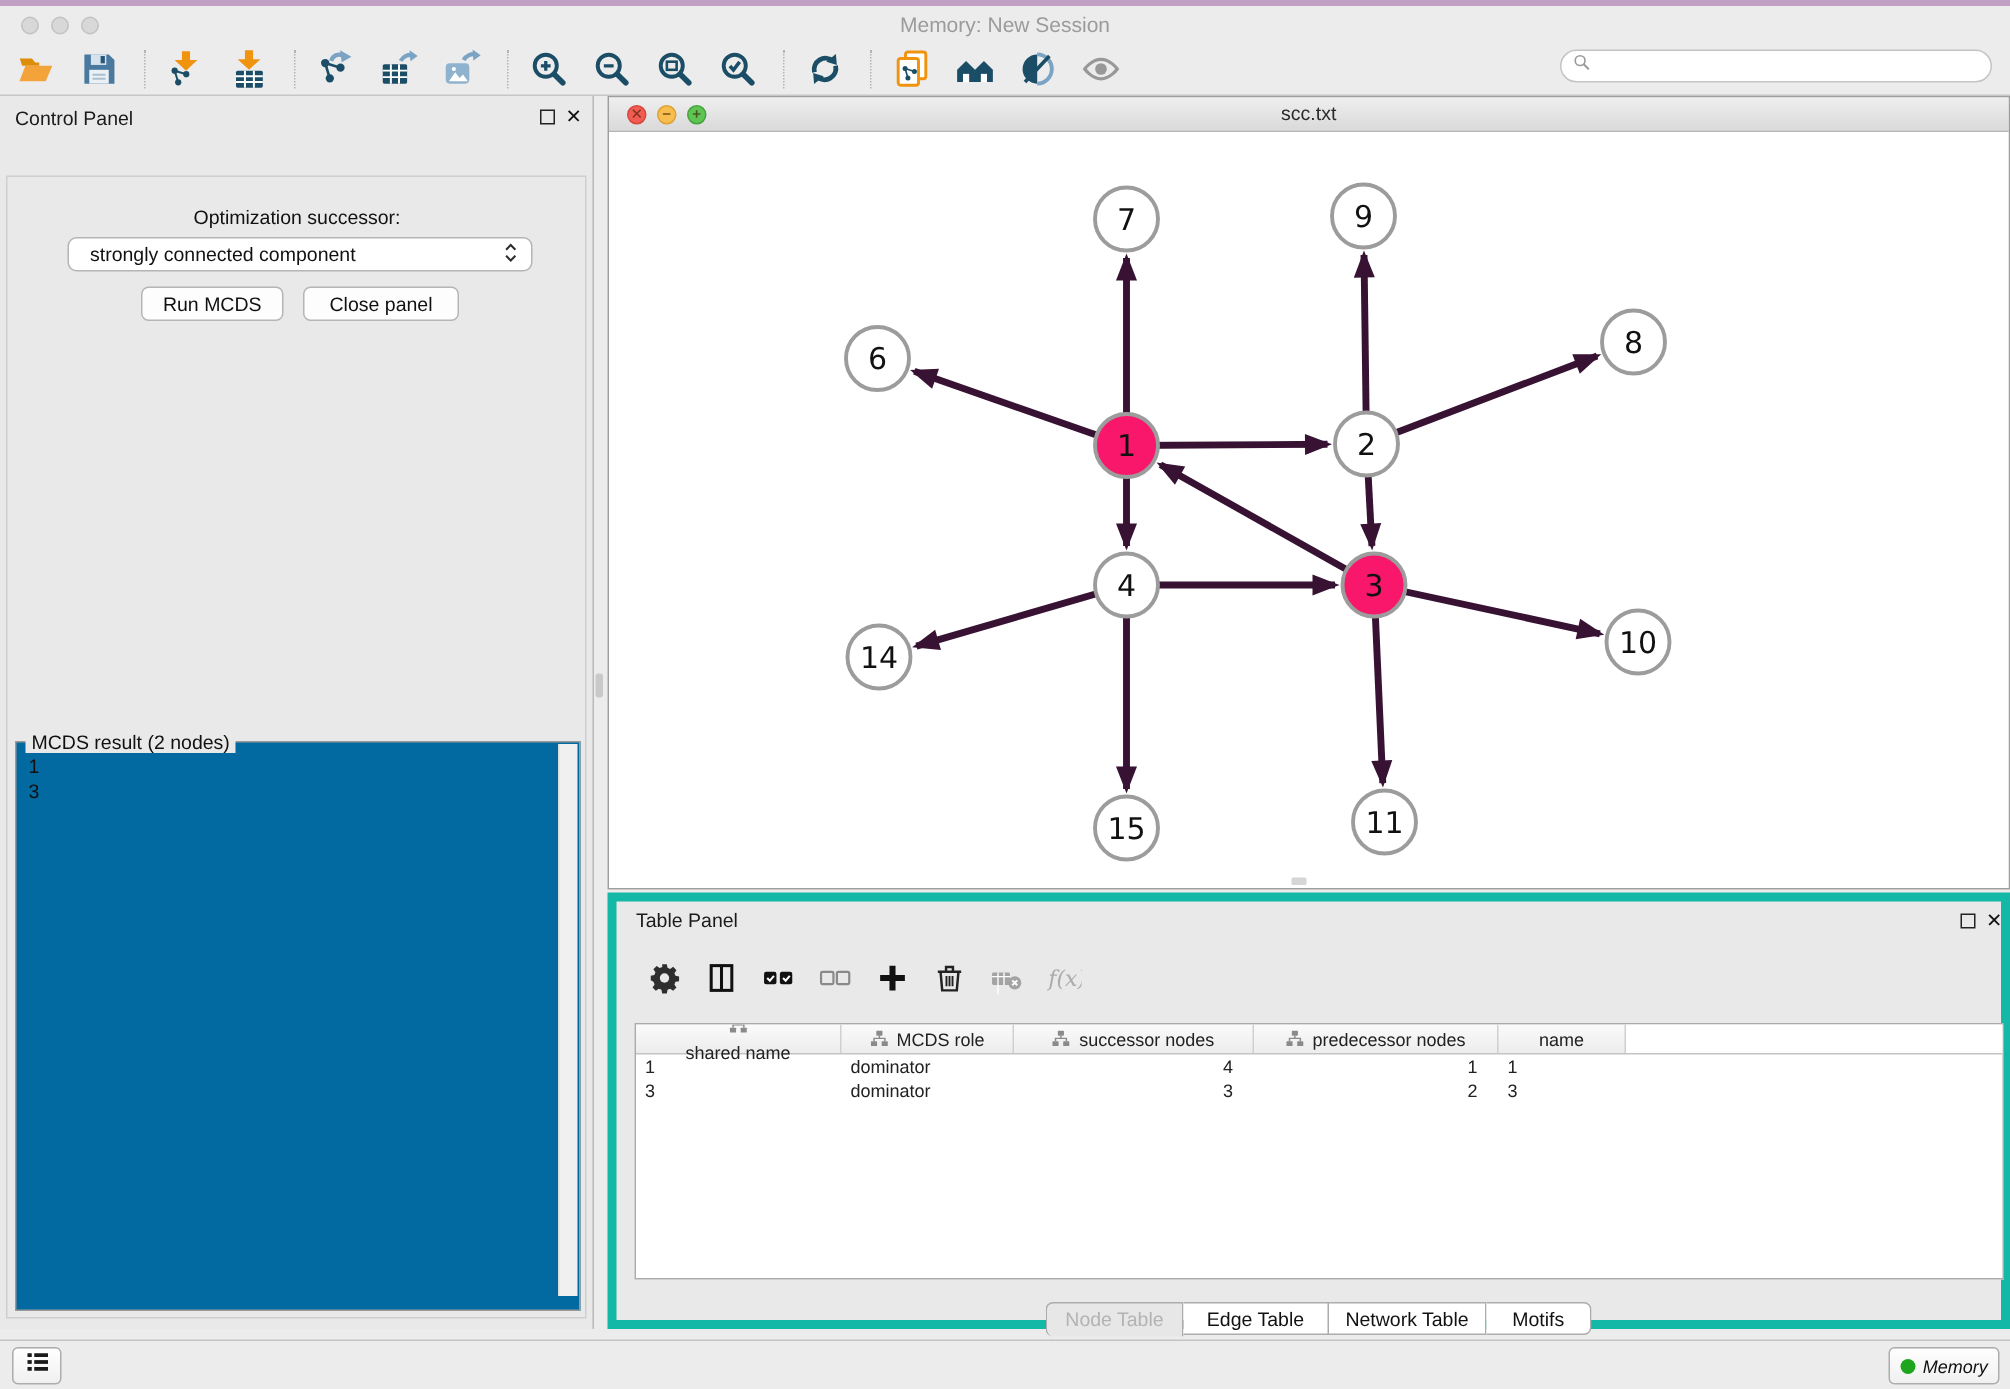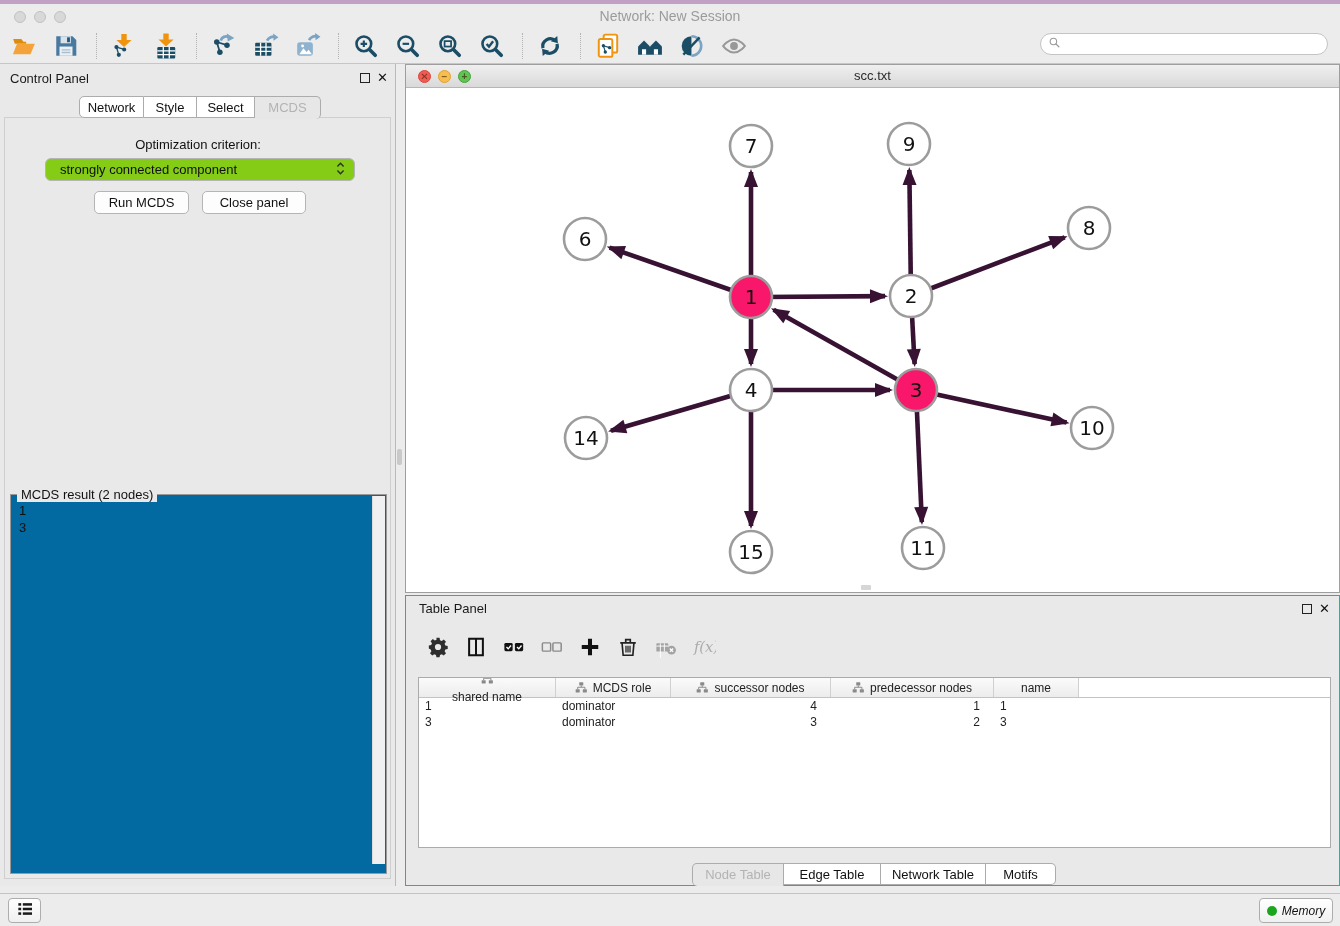--- a/index.html
+++ b/index.html
@@ -31,21 +31,21 @@
   .win-close{position:absolute;font-size:13px;font-weight:bold;color:#111;line-height:12px;}
   .cp-content{position:absolute;left:4px;top:53px;width:387px;height:762px;
               border:1px solid #CFCFCF;background:#E9E9E9;box-sizing:border-box;}
   .tabrow{position:absolute;display:flex;z-index:3;}
   .tab{height:22px;line-height:21px;text-align:center;font-size:13px;color:#111;background:#FFF;
        border:1px solid #ACACAC;border-left:none;box-sizing:border-box;padding:0 4px;}
   .tab:first-child{border-left:1px solid #ACACAC;border-top-left-radius:5px;border-bottom-left-radius:5px;}
   .tab:last-child{border-top-right-radius:5px;border-bottom-right-radius:5px;}
   .tab.active{background:#E7E7E7;color:#B3B3B3;height:23px;border-bottom:none;}
   .opt-label{position:absolute;left:0;top:73px;width:396px;text-align:center;font-size:13px;color:#111;}
-  .dropdown{position:absolute;left:45px;top:94px;width:310px;height:23px;background:#84cc16;
+  .dropdown{position:absolute;left:45px;top:94px;width:310px;height:23px;background:#ffffff;
             border:1px solid #B5B5B5;border-radius:6px;box-sizing:border-box;display:flex;align-items:center;
             padding:0 8px 0 14px;font-size:13px;color:#111;}
   .dropdown .dd-label{flex:1;}
   .btn{position:absolute;height:23px;background:#FDFDFD;border:1px solid #B5B5B5;border-radius:5px;
        box-sizing:border-box;font-size:13px;color:#111;text-align:center;line-height:21px;}
   .result-box{position:absolute;left:10px;top:430px;width:377px;height:380px;border:1px solid #9A9A9A;
               background:#0369a1;box-sizing:border-box;}
   .result-legend{position:absolute;left:6px;top:-8px;background:#E9E9E9;padding:0 4px;font-size:13px;color:#111;}
   .result-items{position:absolute;left:8px;top:7px;font-size:13px;color:#111;line-height:17px;}
   .result-scroll{position:absolute;right:1px;top:1px;width:12px;height:368px;background:#F0F0F0;border-left:1px solid #DCDCDC;}
@@ -57,21 +57,21 @@
   .net-title{width:100%;text-align:center;line-height:22px;font-size:13px;color:#2A2A2A;}
   .tl{position:absolute;top:5px;width:13px;height:13px;border-radius:50%;box-sizing:border-box;
       font-size:10px;font-weight:bold;text-align:center;line-height:12px;color:rgba(60,30,0,.65);}
   .tl.red{background:#F15B51;border:1px solid #D8453C;}
   .tl.yellow{background:#F7BE4F;border:1px solid #DFA133;}
   .tl.green{background:#5FC454;border:1px solid #45A33A;}
   .net-canvas{position:absolute;left:0;top:23px;width:933px;height:504px;background:#FFF;}
   .resize-grip{position:absolute;left:455px;bottom:2px;width:10px;height:5px;background:#D6D6D6;border-radius:1px;}
   
   .table-panel{left:405px;top:595px;width:935px;height:291px;background:#E9E9E9;
-               border:1px solid #14b8a6;box-sizing:border-box;}
+               border:6px solid #14b8a6;box-sizing:border-box;}
   .tp-toolbar{position:absolute;left:20px;top:36px;height:30px;display:flex;align-items:center;gap:14px;}
   .tpbtn{width:24px;height:24px;display:inline-flex;align-items:center;justify-content:center;}
   .tpbtn svg{width:22px;height:22px;}
   .tpbtn.wide svg{width:30px;}
   .table-area{position:absolute;left:12px;top:81px;width:913px;height:171px;background:#FFF;
               border:1px solid #ABABAB;box-sizing:border-box;overflow:hidden;}
   .thead{display:flex;height:19px;border-bottom:1px solid #C3C3C3;background:linear-gradient(#FBFBFB,#ECECEC);}
   .th{display:flex;align-items:center;justify-content:center;gap:5px;font-size:12px;color:#222;
       border-right:1px solid #D0D0D0;box-sizing:border-box;height:19px;}
   .th.filler{border-right:none;background:#FFF;flex:1;}
@@ -87,21 +87,21 @@
   .mem-label{font-size:12px;color:#111;font-style:italic;}
 </style>
 </head>
 <body>
 
 <div class="abs purple-strip"></div>
 <div class="abs titlebar">
   <span class="tl-gray" style="left:14px"></span>
   <span class="tl-gray" style="left:34px"></span>
   <span class="tl-gray" style="left:54px"></span>
-  <div class="title">Network: New Session</div>
+  <div class="title">Memory: New Session</div>
 </div>
 
 <div class="abs main-toolbar">
   <span style="display:flex;align-items:center;">
       <span class="tbtn">
         <svg viewBox="0 0 24 24">
           <path fill="#DE8D0B" d="M2 5.5h7.5l2 2.5H14v2H3.5z"></path>
           <path fill="#F3A33A" d="M5.5 10h16.5l-4 9.5H1.8z"></path>
         </svg>
       </span>
@@ -260,27 +260,21 @@
       </svg>
   </span>
   <input value="" style="">
 </div>
 
 <div class="abs control-panel">
   <div class="panel-title">Control Panel</div>
   <span class="win-float" style="left:360px;top:9px"></span>
   <span class="win-close" style="left:377px;top:8px">✕</span>
   <div class="cp-content"></div>
-  <div class="tabrow" style="left:79px;top:32px">
-      <div class="tab" style="width: 65px;">Network</div>
-      <div class="tab" style="width: 53px;">Style</div>
-      <div class="tab" style="width: 58px;">Select</div>
-      <div class="tab active" style="width: 66px;">MCDS</div>
-    </div>
-  <div class="opt-label">Optimization criterion:</div>
+  <div class="opt-label">Optimization successor:</div>
   <div class="dropdown">
     <span class="dd-label">strongly connected component</span>
     <span>
       <svg viewBox="0 0 16 24" width="11" height="17">
           <path fill="none" stroke="#2E2E2E" stroke-width="2" d="M3.5 9L8 4.5 12.5 9M3.5 15L8 19.5 12.5 15"></path>
         </svg>
     </span>
   </div>
   <div class="btn" style="left:94px;top:127px;width:95px">Run MCDS</div>
   <div class="btn" style="left:202px;top:127px;width:104px">Close panel</div>

